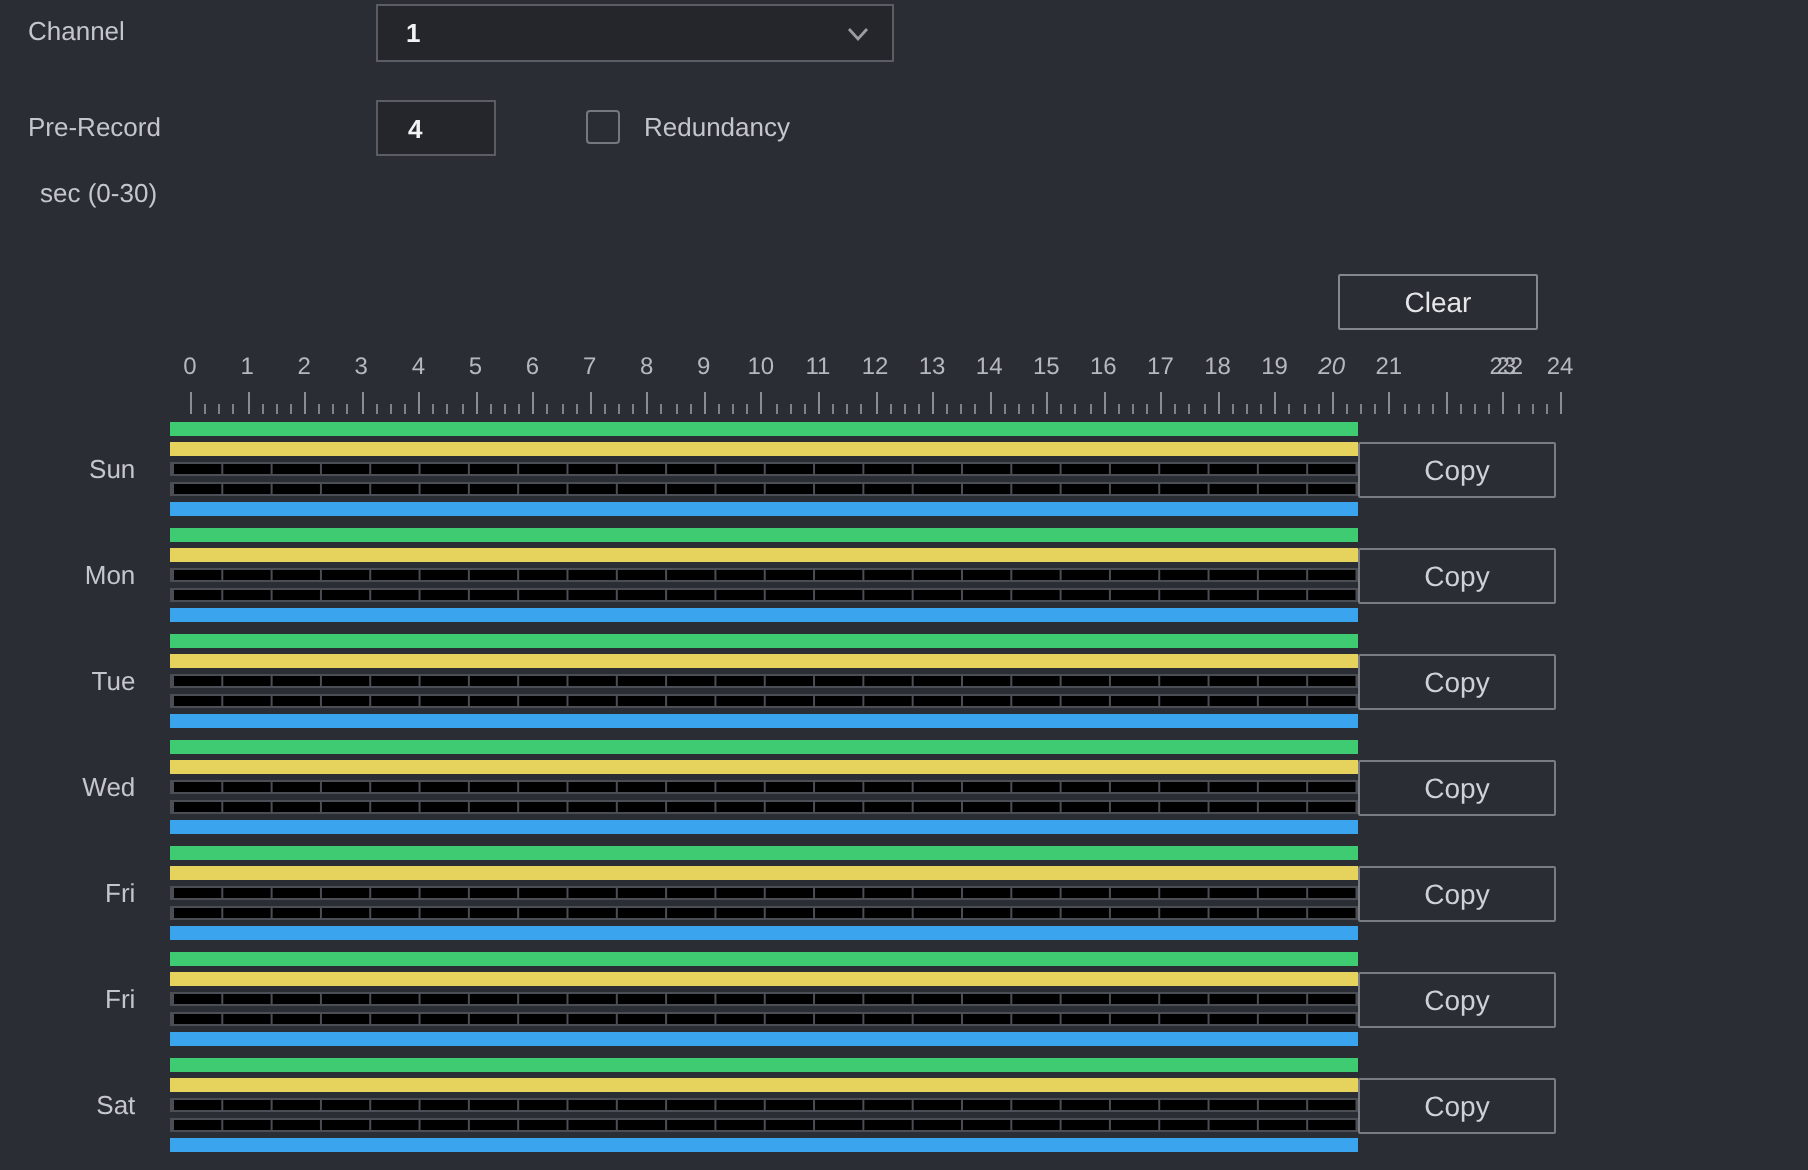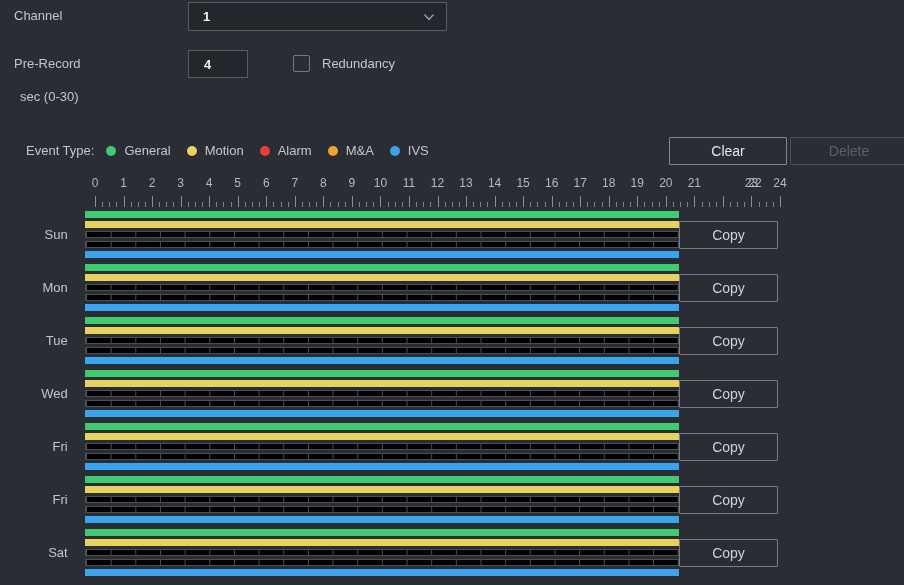--- a/index.html
+++ b/index.html
@@ -28,21 +28,21 @@
     position:absolute; left:293px; top:55px; width:17px; height:17px;
     border:1px solid #75787e; border-radius:2px; background:transparent; cursor:pointer;
   }
   
   #legend { position:absolute; left:26px; top:143px; display:flex; align-items:center; }
   #legend .ltitle { margin-right:12px; }
   .leg-item { display:flex; align-items:center; margin-right:16px; }
   .dot { width:10px; height:10px; border-radius:50%; margin-right:8px; }
   
   .btn {
-    position:absolute; width:118px; height:28px; background:transparent;
+    position:absolute; width:100px; height:28px; background:transparent;
     border:1px solid #84878d; color:#e4e6e9; font-size:14px;
     font-family:"Liberation Sans",sans-serif; cursor:pointer; border-radius:1px;
   }
   .btn.disabled { border-color:#4b4e55; color:#5d6067; cursor:default; }
   
   #timeline { position:absolute; left:95px; top:176px; width:685px; }
   .hour-labels { position:relative; height:15px; }
   .hour-label {
     position:absolute; top:0; transform:translateX(-50%);
     font-size:12px; color:#b5b8bd; white-space:nowrap;
@@ -85,46 +85,22 @@
       <polyline points="2.5,4.5 7,9.5 11.5,4.5" fill="none" stroke="#9a9da3" stroke-width="1.4"></polyline>
     </svg>
   </div>
 
   <span class="lbl" style="left:14px; top:56px;">Pre-Record</span>
   <input class="input" type="text" value="4" style="">
   <span class="checkbox"></span>
   <span class="lbl" style="left:322px; top:56px;">Redundancy</span>
   <span class="lbl" style="left:20px; top:89px;">sec (0-30)</span>
 
-  <div id="legend">
-    <span class="ltitle">Event Type:</span>
-  <span class="leg-item">
-        <i class="dot" style="background: rgb(62, 203, 114);"></i>
-        <span>General</span>
-      </span>
-      <span class="leg-item">
-        <i class="dot" style="background: rgb(230, 211, 94);"></i>
-        <span>Motion</span>
-      </span>
-      <span class="leg-item">
-        <i class="dot" style="background: rgb(233, 60, 60);"></i>
-        <span>Alarm</span>
-      </span>
-      <span class="leg-item">
-        <i class="dot" style="background: rgb(242, 163, 45);"></i>
-        <span>M&amp;A</span>
-      </span>
-      <span class="leg-item">
-        <i class="dot" style="background: rgb(58, 165, 238);"></i>
-        <span>IVS</span>
-      </span>
-    </div>
 
   <button class="btn" style="left:669px; top:137px;">Clear</button>
-  <button class="btn disabled" style="left:790px; top:137px;" disabled="">Delete</button>
 
   <div id="timeline">
     <div class="hour-labels">
         <span class="hour-label" style="left: 0%;">0</span>
         <span class="hour-label" style="left: 4.16667%;">1</span>
         <span class="hour-label" style="left: 8.33333%;">2</span>
         <span class="hour-label" style="left: 12.5%;">3</span>
         <span class="hour-label" style="left: 16.6667%;">4</span>
         <span class="hour-label" style="left: 20.8333%;">5</span>
         <span class="hour-label" style="left: 25%;">6</span>
@@ -134,21 +110,21 @@
         <span class="hour-label" style="left: 41.6667%;">10</span>
         <span class="hour-label" style="left: 45.8333%;">11</span>
         <span class="hour-label" style="left: 50%;">12</span>
         <span class="hour-label" style="left: 54.1667%;">13</span>
         <span class="hour-label" style="left: 58.3333%;">14</span>
         <span class="hour-label" style="left: 62.5%;">15</span>
         <span class="hour-label" style="left: 66.6667%;">16</span>
         <span class="hour-label" style="left: 70.8333%;">17</span>
         <span class="hour-label" style="left: 75%;">18</span>
         <span class="hour-label" style="left: 79.1667%;">19</span>
-        <span class="hour-label" style="left: 83.3333%;">20</span>
+        <span class="hour-label" style="left: 83.3333%; font-style: italic;">20</span>
         <span class="hour-label" style="left: 87.5%;">21</span>
         <span class="hour-label" style="left: 91.6667%; margin-left: 32px;">22</span>
         <span class="hour-label" style="left: 95.8333%;">23</span>
         <span class="hour-label" style="left: 100%;">24</span>
       </div>
     <div class="ruler">
         <i class="tick major" style="left: 0%;"></i>
         <i class="tick" style="left: 1.04167%;"></i>
         <i class="tick" style="left: 2.08333%;"></i>
         <i class="tick" style="left: 3.125%;"></i>

